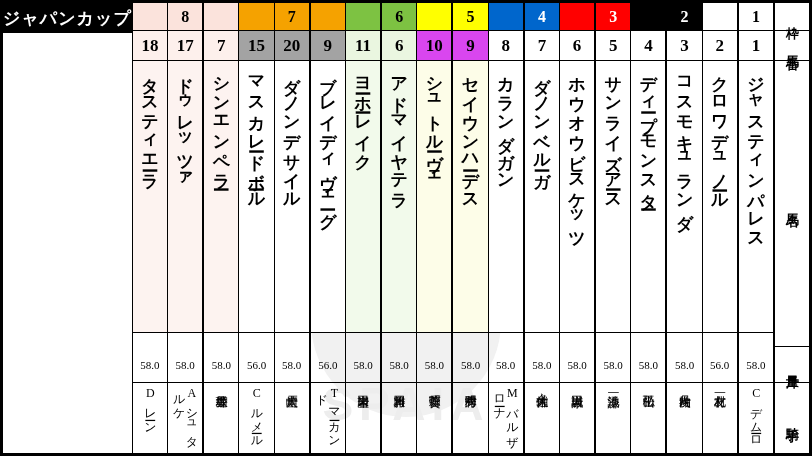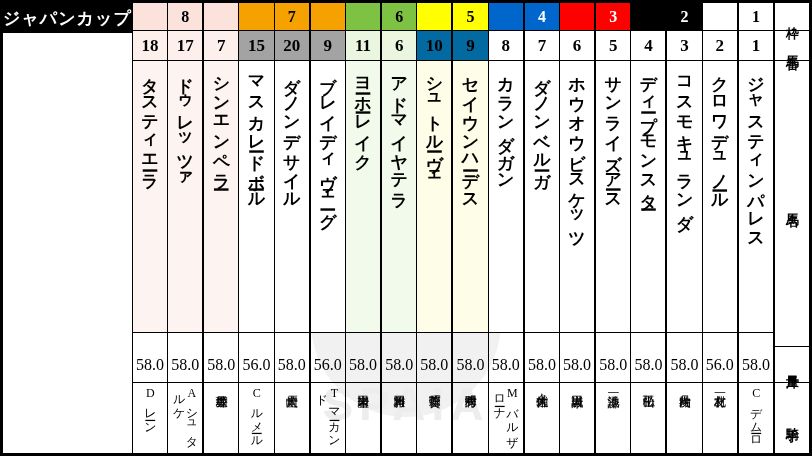--- a/index.html
+++ b/index.html
@@ -152,21 +152,21 @@
     font-weight: bold;
     letter-spacing: 0px;
     padding-top: 4px;
     line-height: 1;
     justify-content: flex-start;
     align-items: center;
   }
   .kin-cell {
     height: 36px;
     min-height: 36px;
-    font-size: 16px;
+    font-size: 11px;
     margin-top: 14px;
   }
   .jockey-cell {
     height: 70px;
     min-height: 70px;
     writing-mode: vertical-rl;
     text-orientation: upright;
     font-size: 12px;
     border-bottom: none;
     justify-content: flex-start;
@@ -180,21 +180,21 @@
   .w4 { background: #0066cc; color: #ffffff; }
   .w5 { background: #ffff00; color: #000000; }
   .w6 { background: #7dc242; color: #000000; }
   .w7 { background: #f5a200; color: #000000; }
   .w8 { background: #fbe3dc; color: #000000; }
   
   .t1 { background: #ffffff; }
   .t2 { background: #ffffff; }
   .t3 { background: #ffffff; }
   .t4 { background: #ffffff; }
-  .t5 { background: #0369a1; text-align: center; }
+  .t5 { background: #d946ef; text-align: center; }
   .t6 { background: #eaf6e0; }
   .t7 { background: #a3a3a3; }
   .t8 { background: #fdf0ec; }
   .name-t5 { background: #fdfde8; }
   .name-t6 { background: #f2faeb; }
   .name-t8 { background: #fdf3f0; }
   .name-plain { background: #ffffff; }
   .group-sep { border-left: 2px solid #000 !important; }
 </style>
 </head>

